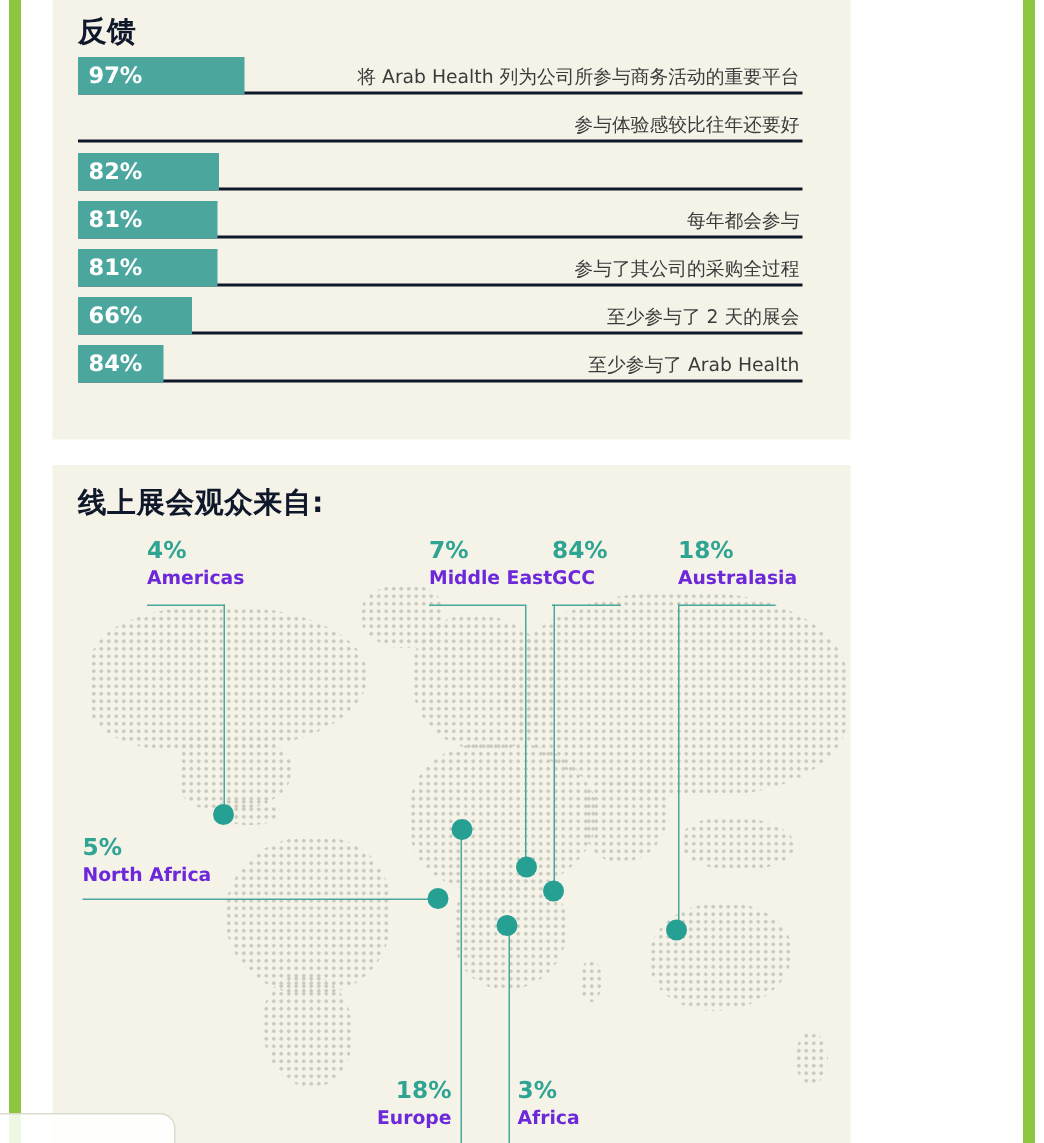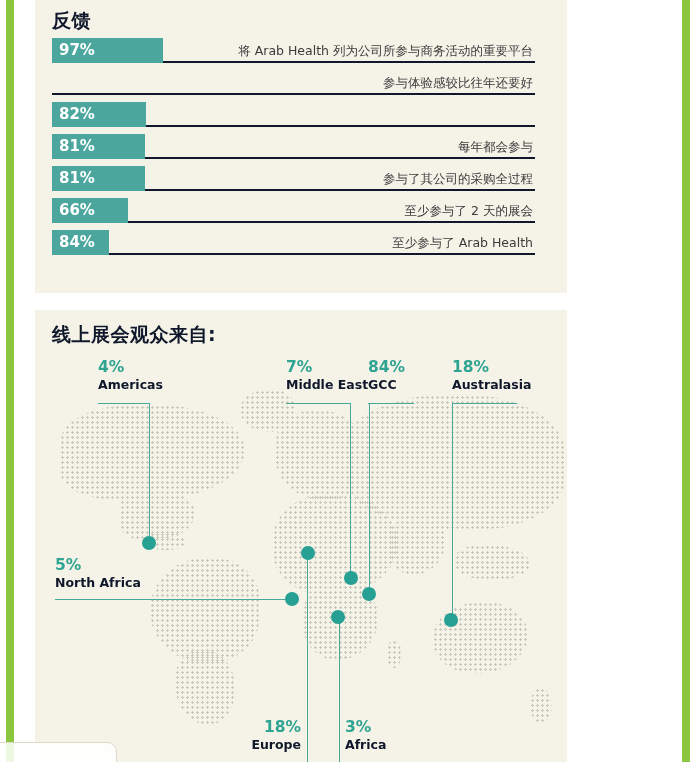--- a/index.html
+++ b/index.html
@@ -29,21 +29,21 @@
                font-size:12.5px; color:#3b3b3b; white-space:nowrap; }
 
   
   .map { position:absolute; inset:0; }
   .blob { position:absolute;
           background-image:radial-gradient(circle,#c7cabc 1.1px,transparent 1.25px);
           background-size:5px 5px; }
 
   .region-label { position:absolute; white-space:nowrap; }
   .region-label .pct  { font-size:15.5px; font-weight:bold; color:#2fa492; line-height:19px; }
-  .region-label .name { font-size:12.5px; font-weight:bold; color:#0f172a; line-height:15px; }
+  .region-label .name { font-size:12.5px; font-weight:bold; color:#6d28d9; line-height:15px; }
 
   .hline { position:absolute; height:1px; background:#49a89d; }
   .vline { position:absolute; width:1px;  background:#49a89d; }
 
   .marker { position:absolute; width:14px; height:14px; border-radius:50%;
             background:#27a094; transform:translate(-50%,-50%); z-index:5; }
 
   .overlay-box { position:absolute; left:-10px; top:742px; width:127px; height:34px;
                  background:rgba(255,255,255,0.85); border:1px solid #dcdacd;
                  border-radius:0 10px 10px 0; z-index:20; }

